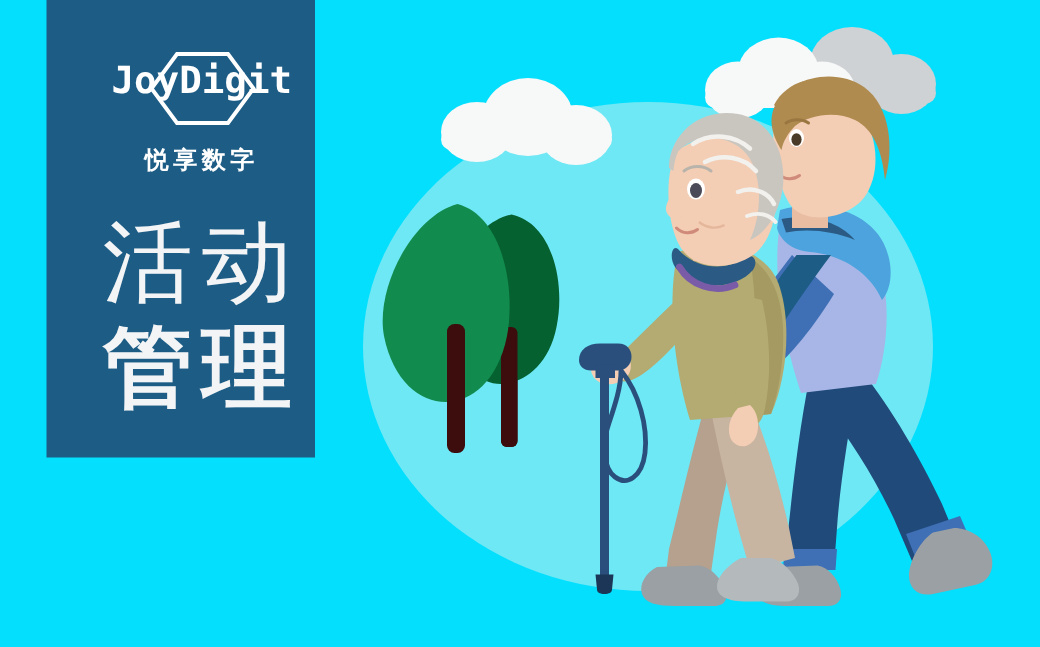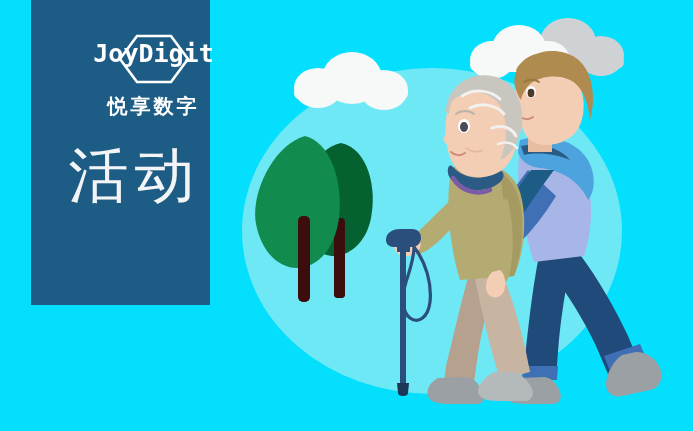--- a/index.html
+++ b/index.html
@@ -10,32 +10,32 @@
     overflow:hidden;
   }
   #stage{position:relative;width:693px;height:431px;overflow:hidden;background:#04dffe;}
 
   
   #brand-panel{
     position:absolute;left:31px;top:0;width:179px;height:305px;
     background:#1d5c85;
     z-index:30;
   }
-  #logo-block{position:absolute;left:0;top:36px;width:207px;text-align:center;padding-left:19px;}
+  #logo-block{position:absolute;left:0;top:36px;width:207px;text-align:center;}
   #logo-mark{position:relative;display:inline-block;width:150px;height:46px;}
   #logo-hex{position:absolute;left:50%;top:-2px;transform:translateX(-50%);}
   #logo-word{
     position:absolute;left:0;top:4px;width:150px;
     color:#ffffff;font-size:25px;line-height:28px;
     font-family:"DejaVu Sans Mono","Liberation Mono",monospace;
     font-weight:bold;letter-spacing:0px;
     text-align:center;
   }
   #logo-cn{
-    margin-top:8px;color:#ffffff;font-size:20px;line-height:24px;
+    margin-top:8px;color:#ffffff;font-size:16px;line-height:24px;
     font-weight:bold;letter-spacing:3px;
     font-family:"DejaVu Sans","Liberation Sans",sans-serif;
   }
   #headline{
     position:absolute;left:0;top:140px;width:207px;text-align:center;
     color:#f2f4f5;
   }
   .headline-line{
     display:block;font-size:60px;line-height:70px;letter-spacing:6px;
     font-family:"DejaVu Sans","Liberation Sans",sans-serif;
@@ -233,17 +233,18 @@
         <svg id="logo-hex" width="74" height="50" viewBox="0 0 74 50">
           <path d="M20 2 L54 2 L71 25 L54 48 L20 48 L3 25 Z" fill="none" stroke="#ffffff" stroke-width="2.6"></path>
         </svg>
         <div id="logo-word">JoyDigit</div>
       </div>
       <div id="logo-cn">悦享数字</div>
     </div>
 
     <div id="headline">
       <span class="headline-line l1">活动</span>
+      <span class="headline-line l2">管理</span>
     </div>
 
   </div>
 
 </div>
 
 </body></html>

